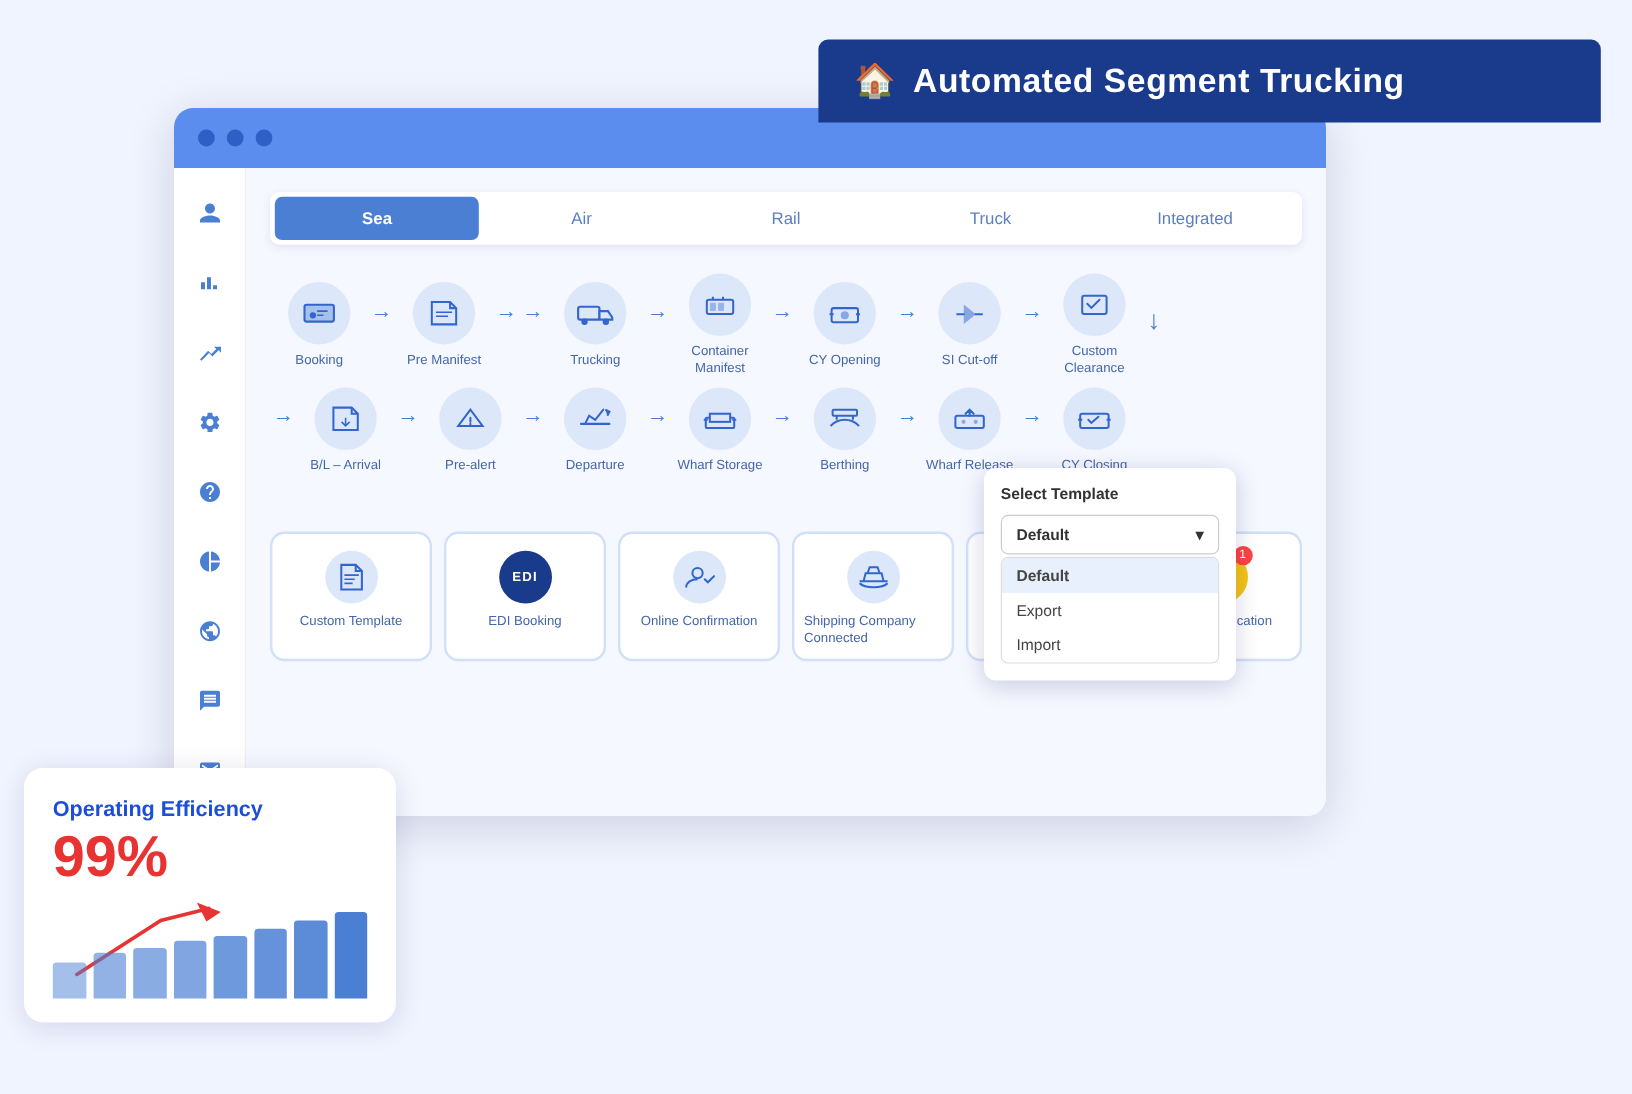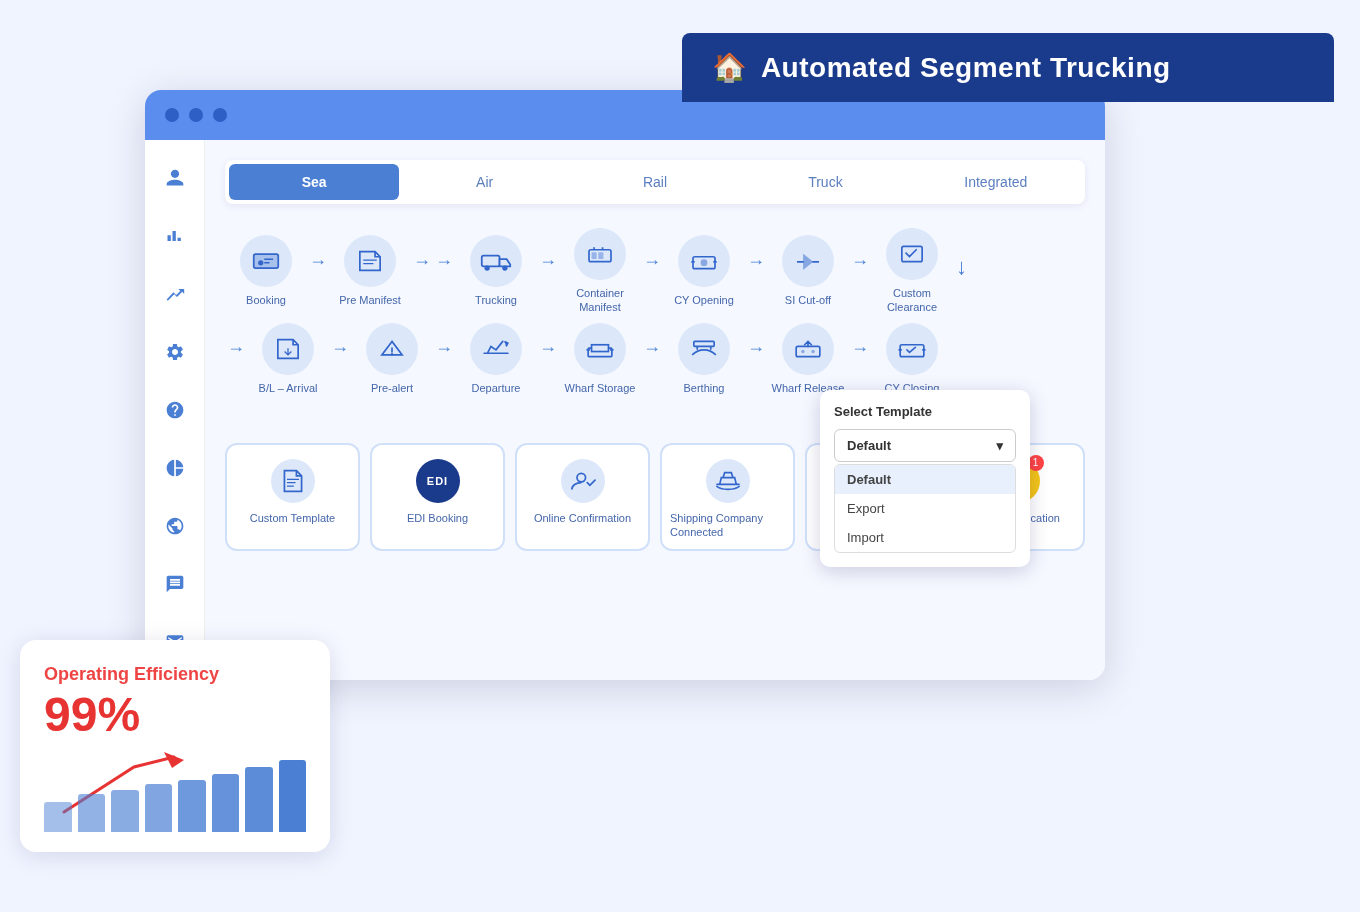--- a/index.html
+++ b/index.html
@@ -283,21 +283,21 @@
       width: 310px;
       background: white;
       border-radius: 16px;
       box-shadow: 0 4px 24px rgba(0,0,80,0.12);
       padding: 24px 24px 20px;
       z-index: 5;
     }
     .efficiency-title {
       font-size: 18px;
       font-weight: 600;
-      color: #ef4444;
+      color: #1d4ed8;
       margin-bottom: 4px;
     }
     .efficiency-value {
       font-size: 48px;
       font-weight: 800;
       color: #e83333;
       line-height: 1.1;
       margin-bottom: 10px;
     }
     .chart-area {

